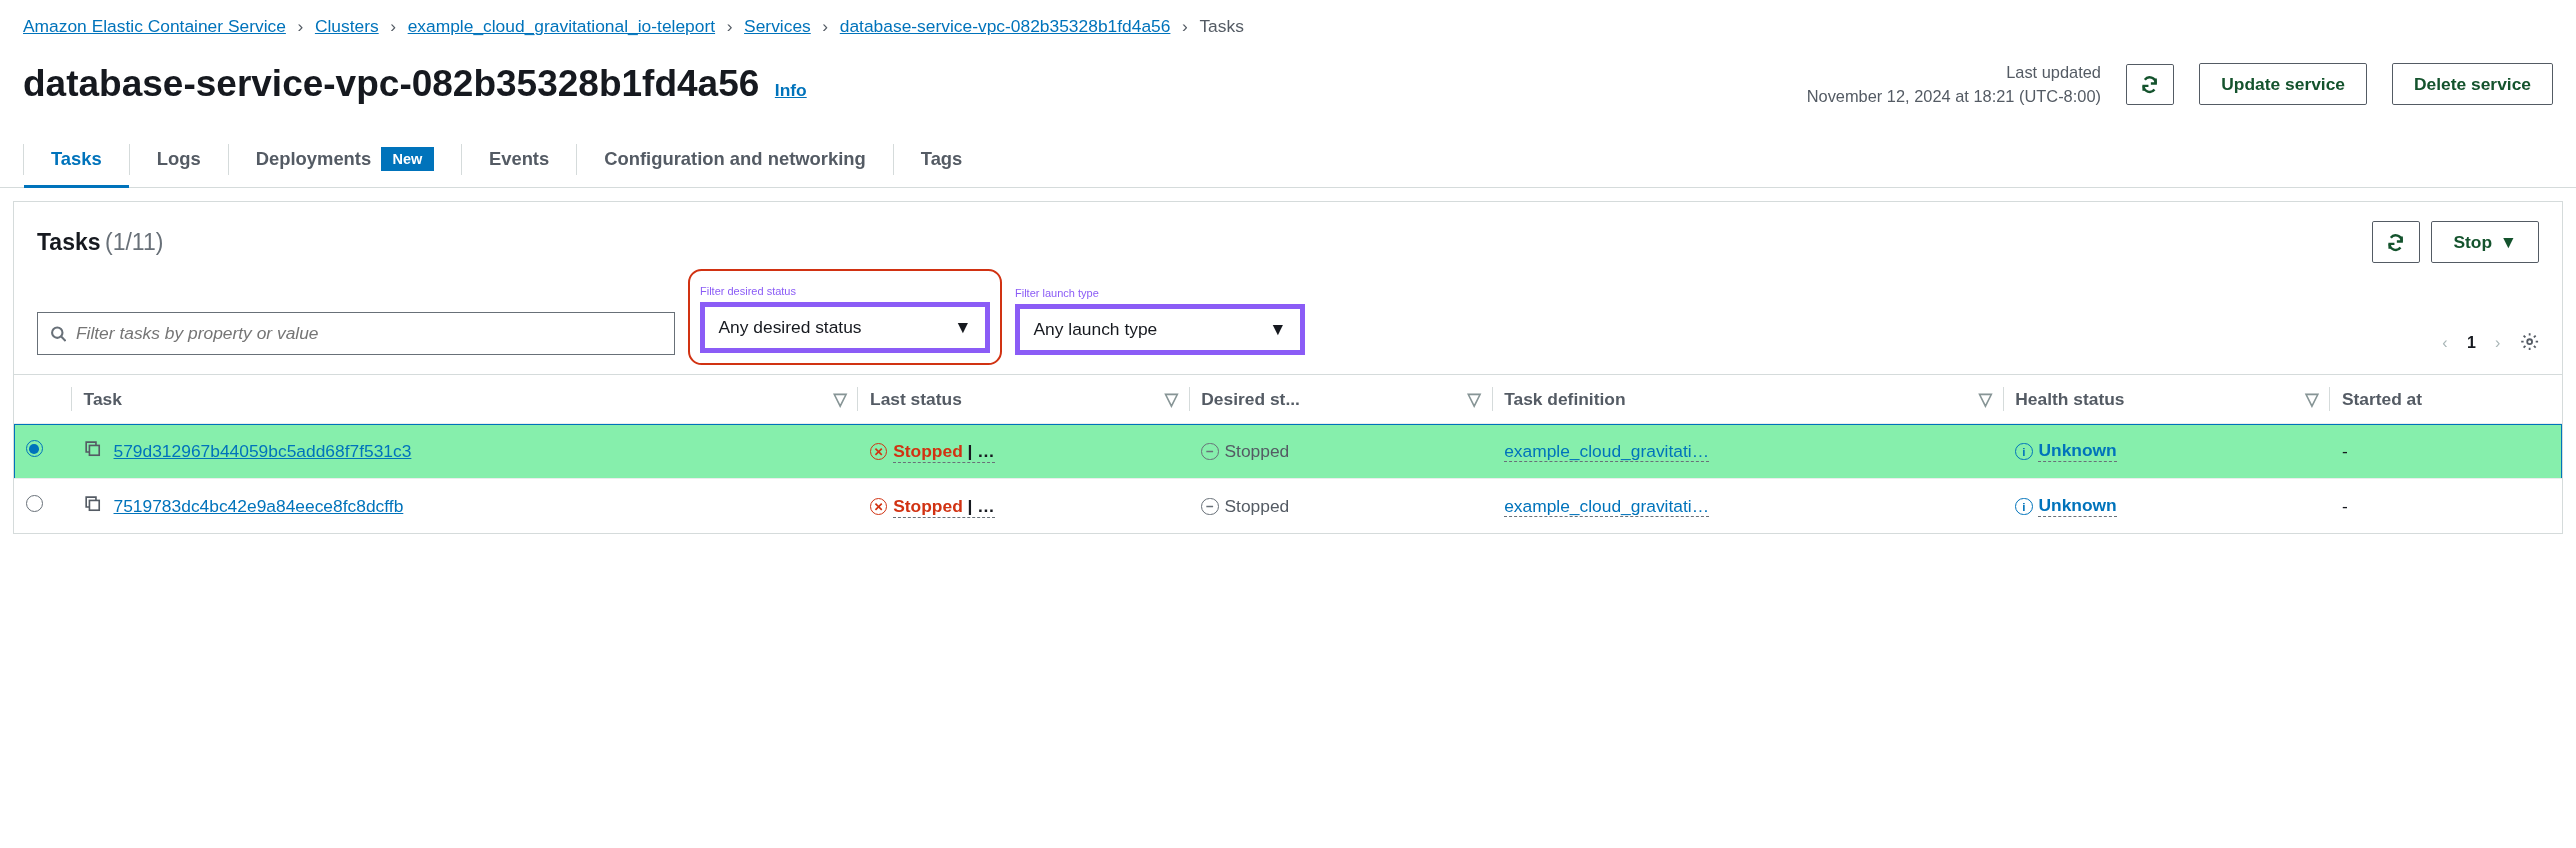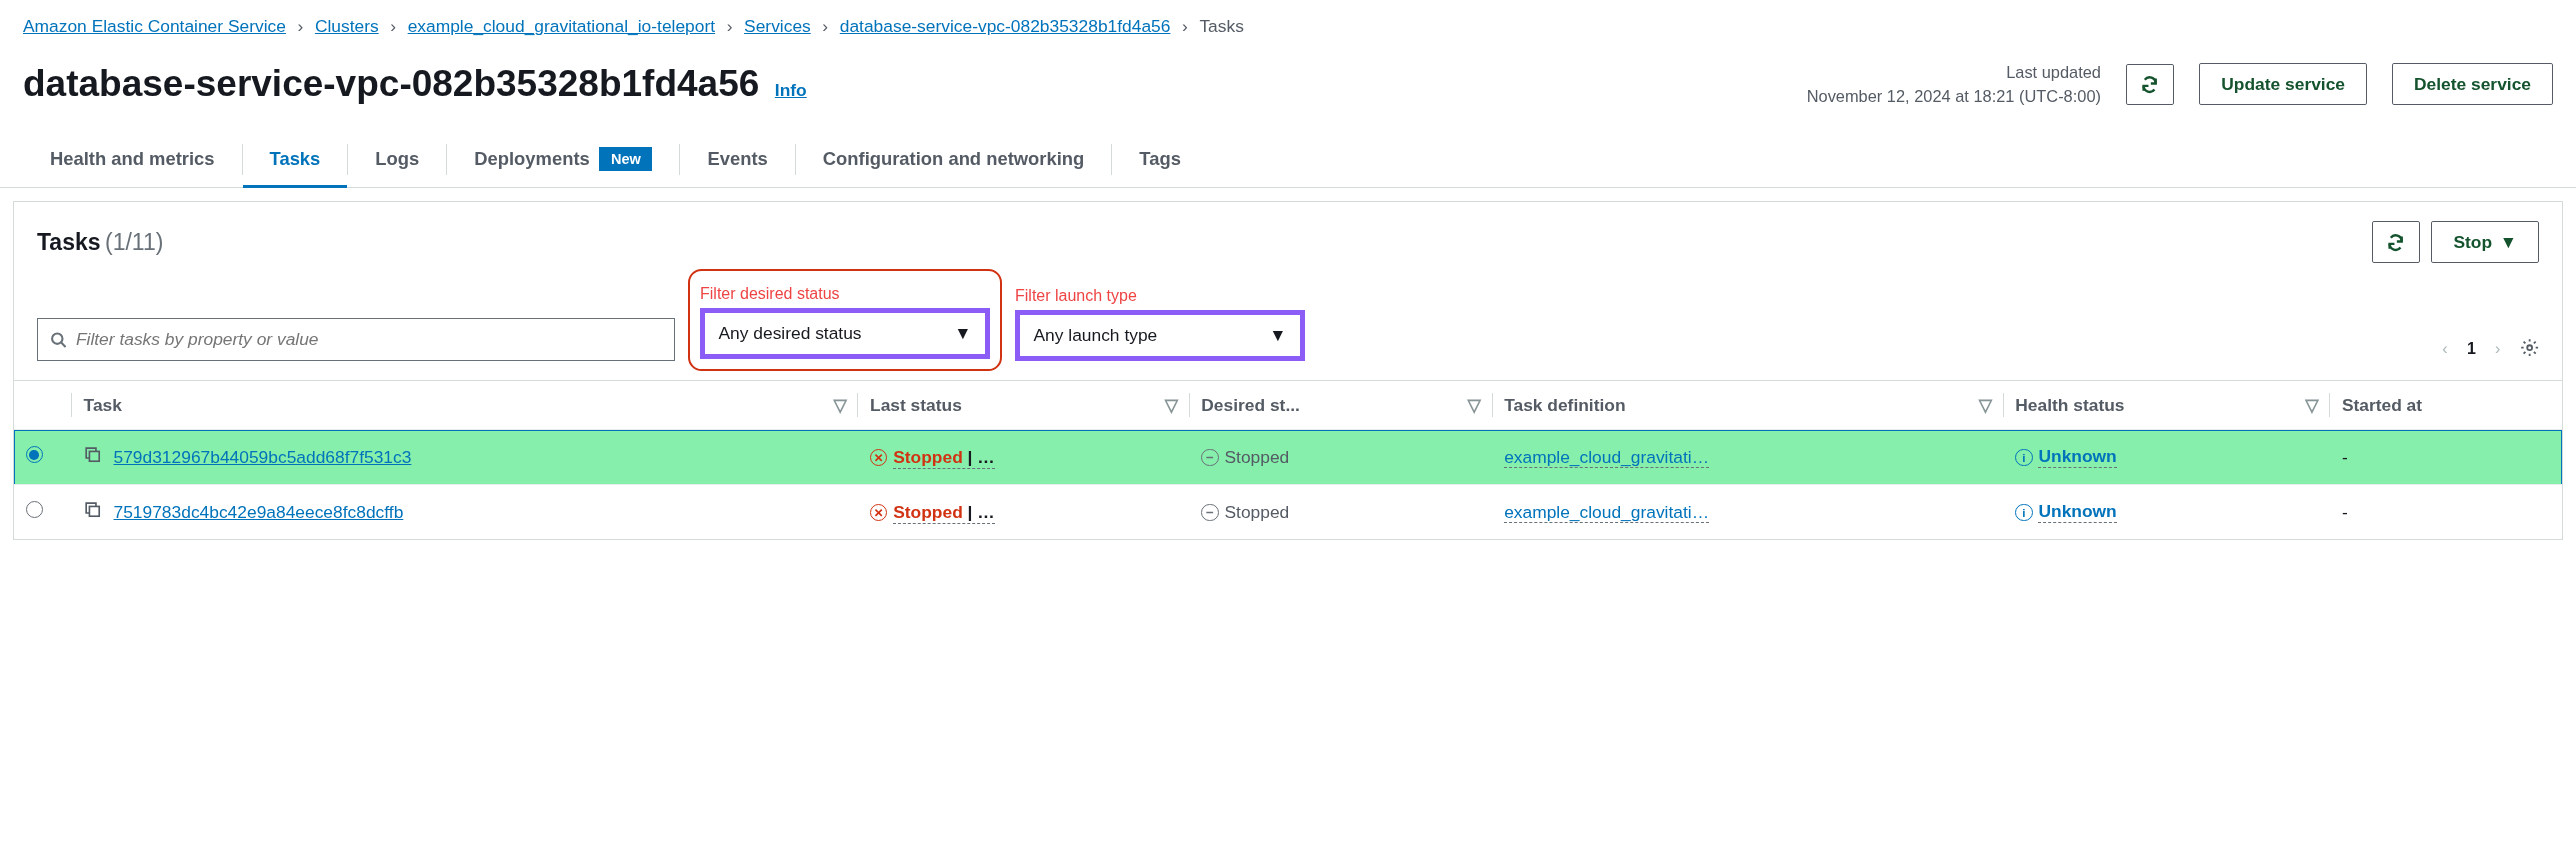--- a/index.html
+++ b/index.html
@@ -29,21 +29,21 @@
     .panel { border: 1px solid #d5dbdb; margin: 13px; border-radius: 0; }
     .panel-header { display: flex; justify-content: space-between; align-items: center; padding: 19.3px 23px; }
     .panel-title { font-size: 23px; font-weight: 700; }
     .panel-count { color: #687078; font-weight: 400; }
     .panel-actions { display: flex; gap: 11.6px; }
 
     .filter-row { display: flex; align-items: flex-end; gap: 23px; padding: 0 23px 19.3px; }
     .search-box { flex: 1; display: flex; align-items: center; border: 1px solid #687078; padding: 9.7px 11.6px; gap: 9.7px; max-width: 638px; }
     .search-box input { border: none; outline: none; font-size: 17.4px; font-style: italic; color: #687078; width: 100%; }
     .filter-group { display: flex; flex-direction: column; gap: 5.8px; }
-    .filter-label { font-size: 16px; color: #ef4444; }
+    .filter-label { font-size: 11px; color: #8b5cf6; }
     .select { border: 5px solid #8b5cf6; padding: 9.7px 13.5px; display: flex; justify-content: space-between; align-items: center; min-width: 290px; font-size: 17.4px; cursor: pointer; background: #fff; }
     .highlight-box { border: 2.9px solid #d13212; border-radius: 13.5px; padding: 13.5px 9.7px 9.7px; margin: -13.5px -9.7px -9.7px; }
 
     .pagination { display: flex; align-items: center; gap: 19.3px; margin-left: auto; }
     .page-arrow { color: #aab7b8; cursor: pointer; }
     .page-num { font-weight: 700; }
     .gear { cursor: pointer; }
 
     table { width: 100%; border-collapse: collapse; }
     th { text-align: left; padding: 13.5px 11.6px; font-size: 17.4px; font-weight: 700; color: #545b64; border-top: 1px solid #d5dbdb; position: relative; }
@@ -100,21 +100,20 @@
           <path d="M13 3v4h-4M3 13V9h4"></path>
           <path d="M13 7a5 5 0 0 0-9-3M3 9a5 5 0 0 0 9 3"></path>
         </svg>
     </button>
     <button class="btn">Update service</button>
     <button class="btn">Delete service</button>
   </div>
 </div>
 
 <div class="tabs">
-  <div class="tab">Health and metrics</div>
   <div class="tab-divider"></div>
   <div class="tab active">Tasks</div>
   <div class="tab-divider"></div>
   <div class="tab">Logs</div>
   <div class="tab-divider"></div>
   <div class="tab">
     <span>Deployments</span>
     <span class="badge-new">New</span>
   </div>
   <div class="tab-divider"></div>

